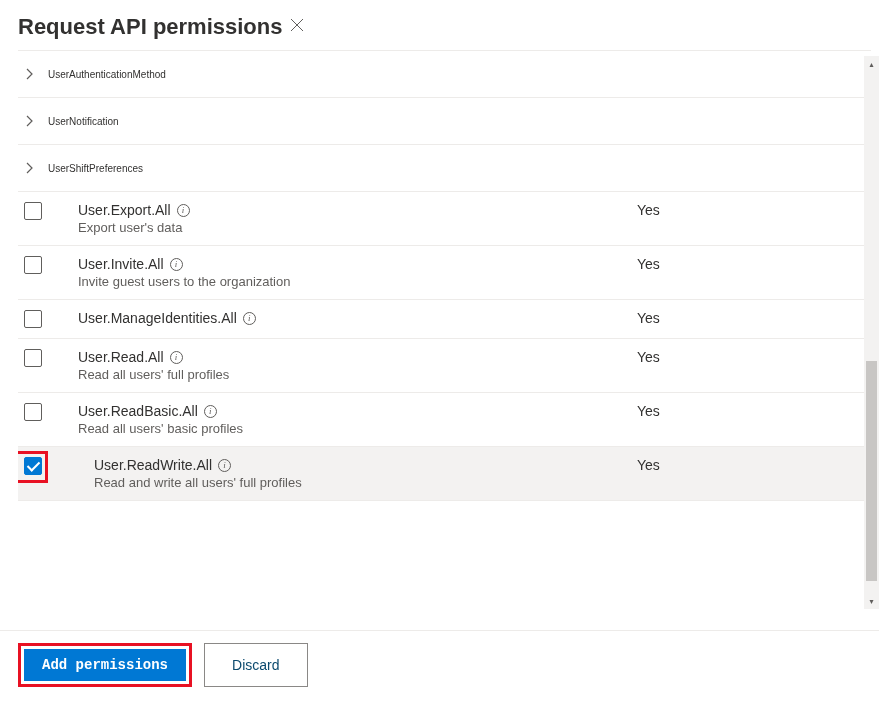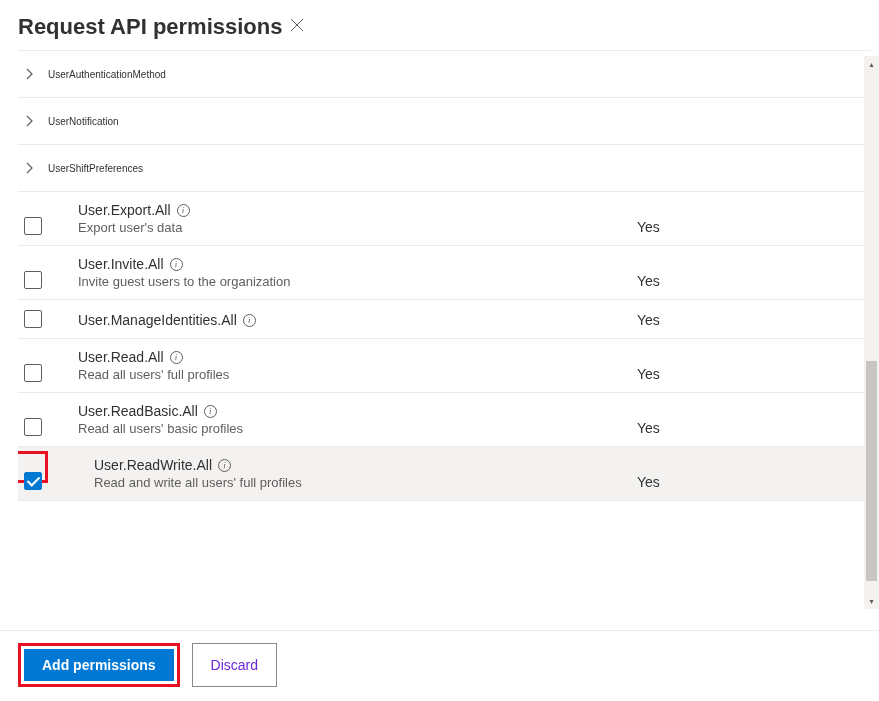--- a/index.html
+++ b/index.html
@@ -52,21 +52,21 @@
       height: 16px;
       margin-right: 10px;
       flex-shrink: 0;
     }
     .group-label {
       font-size: 10px;
       color: #323130;
     }
     .perm-row {
       display: flex;
-      align-items: flex-end;
+      align-items: flex-start;
       padding: 10px 4px;
       border-bottom: 1px solid #edebe9;
     }
     .perm-row.selected {
       background: #f3f2f1;
     }
     .checkbox-wrap {
       width: 42px;
       display: flex;
       justify-content: flex-start;
@@ -151,32 +151,33 @@
       color: #fff;
       border: none;
       padding: 8px 18px;
       font-size: 14px;
       font-weight: 600;
       cursor: pointer;
       font-family: inherit;
     }
     .btn-secondary {
       background: #fff;
-      color: #6d28d9;
+      color: #0c4a6e;
       border: 1px solid #8a8886;
-      padding: 7px 18px;
+      padding: 7px 27px;
       font-size: 14px;
       cursor: pointer;
       margin-left: 12px;
       font-family: inherit;
     }
     .primary-highlight {
       border: 3px solid #e81123;
       padding: 3px;
       display: inline-block;
+      font-family: Liberation Mono, monospace;
     }
     .scrollbar-track {
       position: absolute;
       right: 0;
       top: 56px;
       bottom: 92px;
       width: 15px;
       background: #f3f2f1;
     }
     .scrollbar-thumb {

